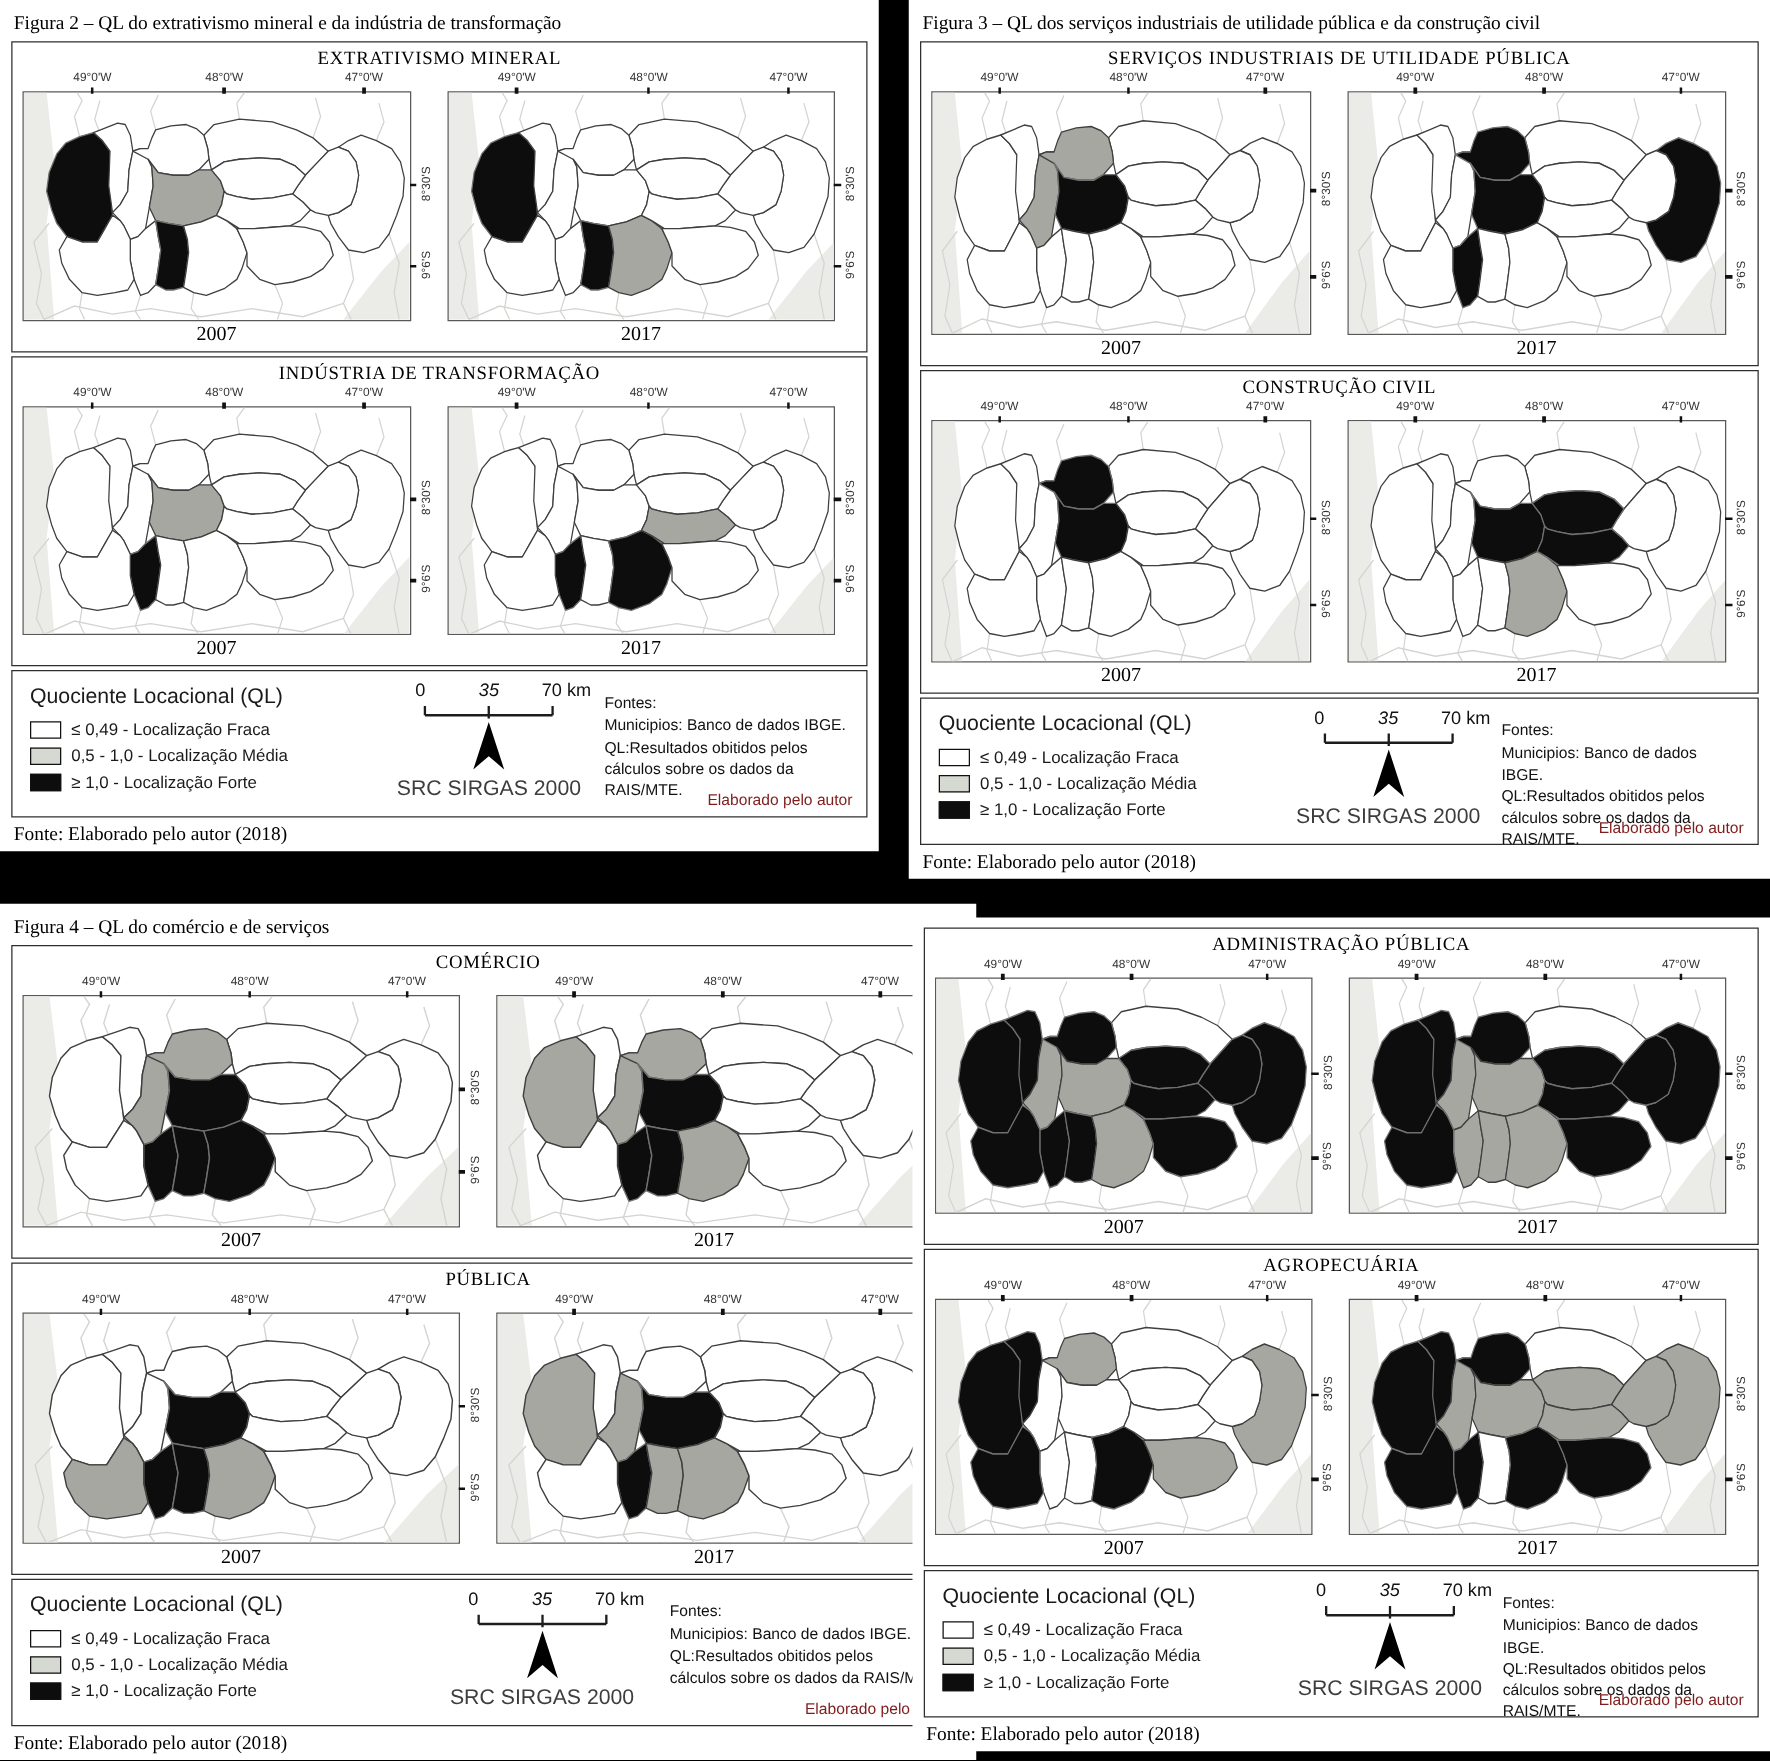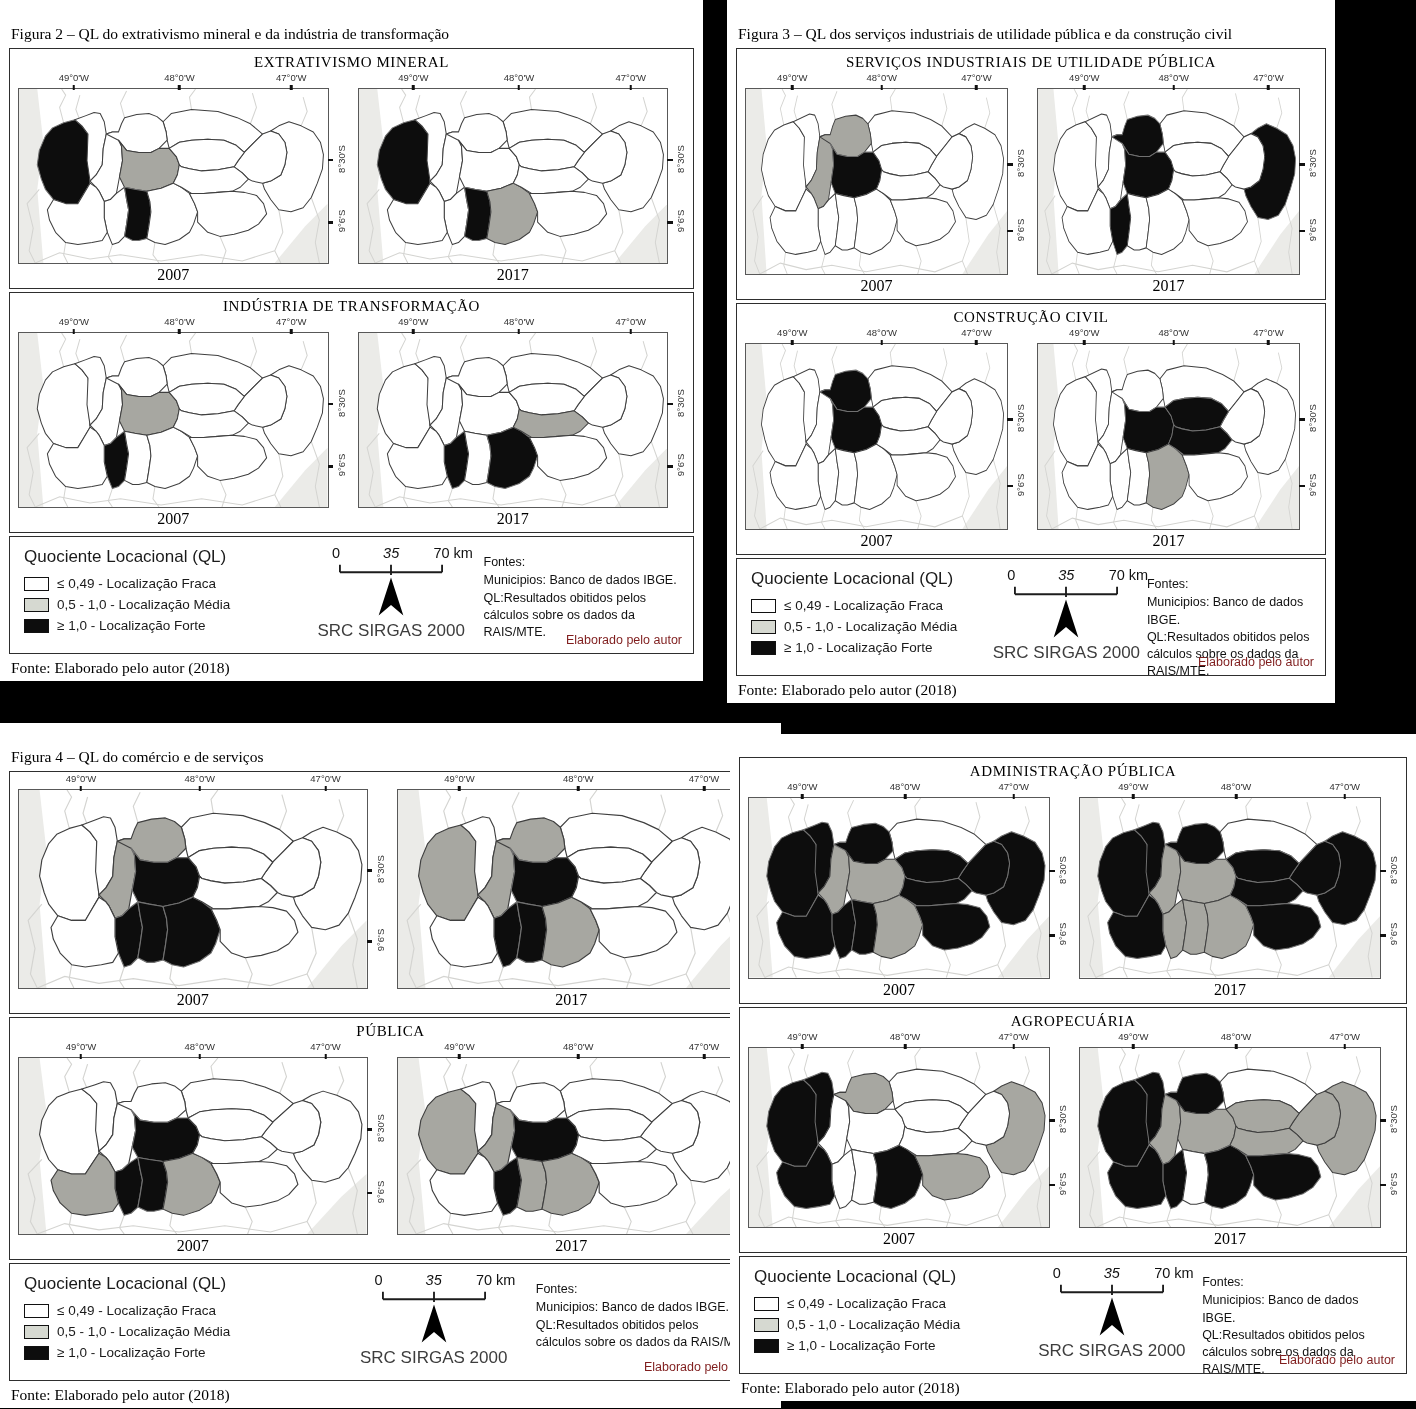--- a/index.html
+++ b/index.html
@@ -3,24 +3,24 @@
 <meta charset="utf-8">
 <style>
   html,body{margin:0;padding:0;}
   body{
     width:1416px;height:1409px;position:relative;background:#000;
     font-family:"Liberation Sans", sans-serif;overflow:hidden;
   }
   .figure-card{
     position:absolute;background:#fff;color:#000;
     display:flex;flex-direction:column;
-    padding:23px 9px 4px 9px;box-sizing:border-box;
+    padding:8px 9px 4px 9px;box-sizing:border-box;
   }
   .card-f2{left:0;top:6;width:703px;height:681px;}
-  .card-f3{left:727px;top:0;width:608px;height:703px;}
+  .card-f3{left:727px;top:0;width:689px;height:703px;}
   .card-f4{left:0;top:723px;width:781px;height:685px;}
   .card-f5{left:730px;top:734px;width:686px;height:667px;}
   .caption{
     font-family:"Liberation Serif", serif;font-size:15.5px;
     padding:2px 0 5px 2px;white-space:nowrap;
   }
   .fonte{
     font-family:"Liberation Serif", serif;font-size:15.5px;
     padding:5px 0 0 2px;white-space:nowrap;
   }
@@ -612,20 +612,21 @@
       </div>
   </div>
   <div class="fonte">Fonte: Elaborado pelo autor (2018)</div>
 </div>
 
 <div class="figure-card card-f4">
   <div class="caption">Figura 4 – QL do comércio e de serviços</div>
   <div class="figbox">
     <div class="sections">
         <div class="section">
+    <div class="section-title">COMÉRCIO</div>
     <div class="maps-row">
             <div class="map-unit">
     <div class="coord-row">
       <span class="coord c0">49°0'W</span>
       <span class="coord c1">48°0'W</span>
       <span class="coord c2">47°0'W</span>
       <span class="ttick t0"></span>
       <span class="ttick t1"></span>
       <span class="ttick t2"></span>
     </div>

